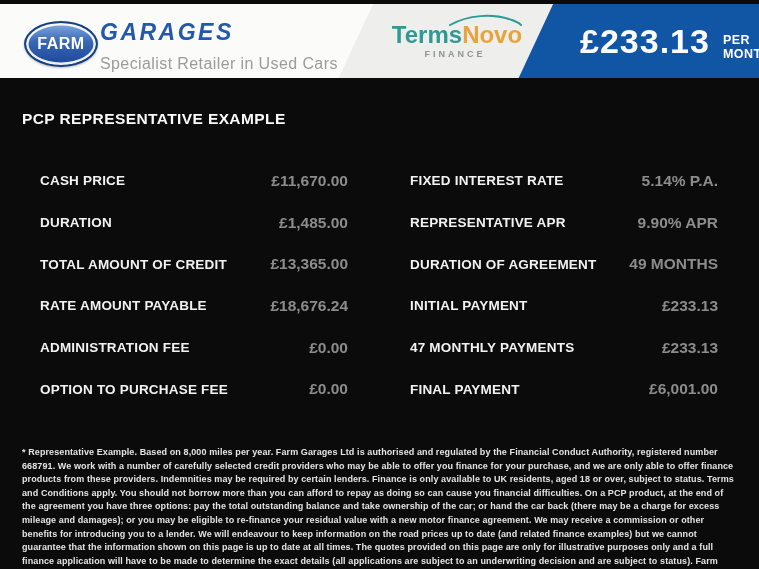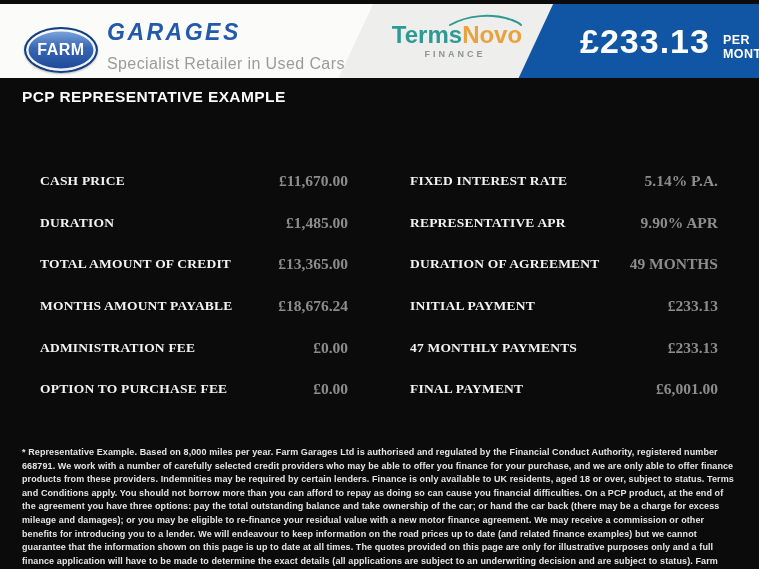--- a/index.html
+++ b/index.html
@@ -8,21 +8,21 @@
     background:#0b0b0c;
     font-family:"Liberation Sans","DejaVu Sans",sans-serif;
   }
 
   
   .header{position:absolute;top:0;left:0;width:759px;height:78px;background:#fbfbfa;overflow:hidden;}
   .header-top-strip{position:absolute;top:0;left:0;width:100%;height:4px;background:#0b0b0c;z-index:6;}
   .header-gray-panel{position:absolute;top:0;left:375px;width:600px;height:78px;background:#eeeeec;transform:skewX(-25deg);transform-origin:top left;}
   .header-blue-panel{position:absolute;top:0;left:555px;width:500px;height:78px;background:#1156a5;transform:skewX(-25deg);transform-origin:top left;}
 
-  .farm-logo{position:absolute;left:24px;top:15px;display:flex;align-items:flex-end;gap:9px;z-index:3;}
+  .farm-logo{position:absolute;left:24px;top:15px;display:flex;align-items:center;gap:2px;z-index:3;}
   .farm-badge{
     width:70px;height:42px;border-radius:50%;flex:0 0 auto;
     background:linear-gradient(180deg,#85acdf 0%,#3767b5 45%,#1c4796 100%);
     border:2px solid #16407e;
     box-shadow:inset 0 0 0 2.5px rgba(255,255,255,.92), 0 1px 2px rgba(0,0,0,.25);
     display:flex;align-items:center;justify-content:center;
     color:#fff;font-weight:bold;font-size:16px;letter-spacing:.5px;
   }
   .farm-name{color:#2458aa;font-size:23px;font-weight:bold;letter-spacing:2.5px;line-height:26px;margin-top:4px;font-style:italic;}
   .farm-tagline{color:#9b9b9b;font-size:16px;letter-spacing:.4px;margin-top:10px;}
@@ -32,24 +32,24 @@
   .mn-teal{color:#2f9a93;}
   .mn-orange{color:#e9a23c;}
   .swoosh{position:absolute;top:-10px;right:2px;z-index:2;}
   .mn-finance{color:#8f9296;font-size:9px;font-weight:bold;letter-spacing:3px;text-align:center;padding-right:4px;margin-top:1px;}
 
   .price-banner{position:absolute;left:580px;top:4px;height:74px;display:flex;align-items:center;gap:13px;z-index:4;}
   .price-amount{color:#ffffff;font-size:34px;font-weight:bold;letter-spacing:1px;}
   .price-suffix{color:#ffffff;font-size:12.5px;font-weight:bold;letter-spacing:.5px;margin-top:12px;}
 
   
-  .page-title{position:absolute;left:22px;top:88px;margin:0;color:#fafafa;font-size:15.5px;font-weight:bold;letter-spacing:.4px;z-index:2;}
+  .page-title{position:absolute;left:22px;top:110px;margin:0;color:#fafafa;font-size:15.5px;font-weight:bold;letter-spacing:.4px;z-index:2;}
 
   .table{position:absolute;top:160px;left:0;width:759px;z-index:2;}
-  .col{position:absolute;top:0;font-family:Liberation Serif, serif;}
+  .col{position:absolute;top:0;}
   .col-left{left:40px;width:308px;}
   .col-right{left:410px;width:308px;}
   .row{height:41.7px;display:flex;justify-content:space-between;align-items:center;}
   .row .label{color:#f2f2f2;font-size:13.5px;font-weight:bold;letter-spacing:.2px;white-space:nowrap;}
   .row .value{color:#8c8c8c;font-size:15.5px;font-weight:bold;white-space:nowrap;}
 
   .disclaimer{
     position:absolute;left:22px;top:446px;width:714px;margin:0;
     color:#e4e4e4;font-size:9px;font-weight:bold;line-height:13.6px;letter-spacing:.1px;
     text-align:left;z-index:2;
@@ -102,21 +102,21 @@
       </div>
       <div class="row">
         <span class="label">DURATION</span>
         <span class="value">£1,485.00</span>
       </div>
       <div class="row">
         <span class="label">TOTAL AMOUNT OF CREDIT</span>
         <span class="value">£13,365.00</span>
       </div>
       <div class="row">
-        <span class="label">MONTHS AMOUNT PAYABLE</span>
+        <span class="label">RATE AMOUNT PAYABLE</span>
         <span class="value">£18,676.24</span>
       </div>
       <div class="row">
         <span class="label">ADMINISTRATION FEE</span>
         <span class="value">£0.00</span>
       </div>
       <div class="row">
         <span class="label">OPTION TO PURCHASE FEE</span>
         <span class="value">£0.00</span>
       </div>

